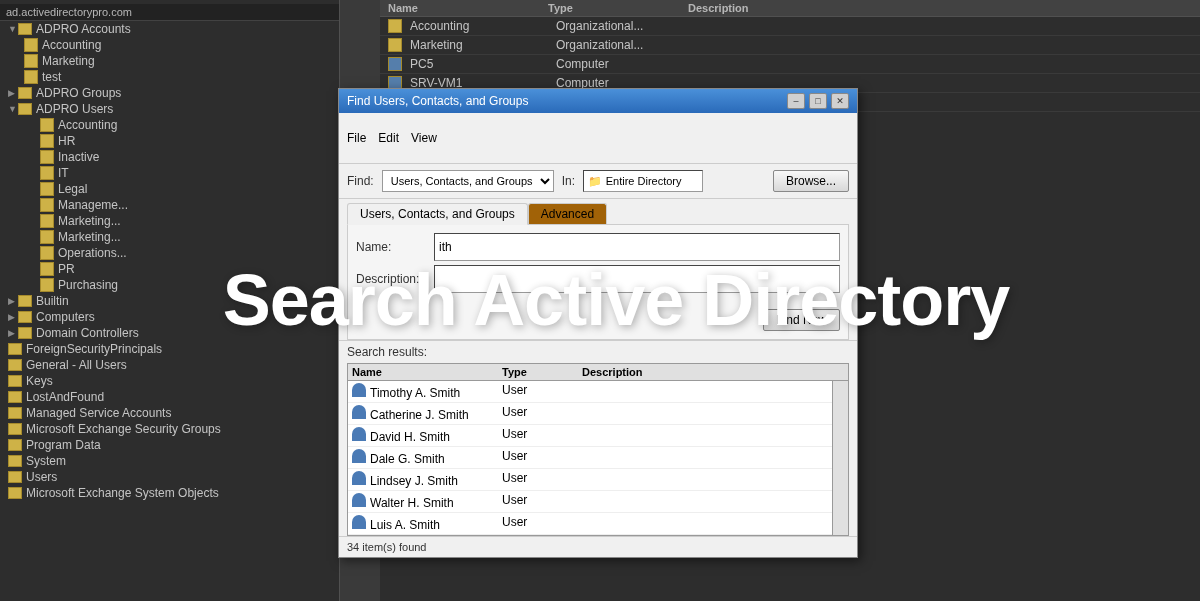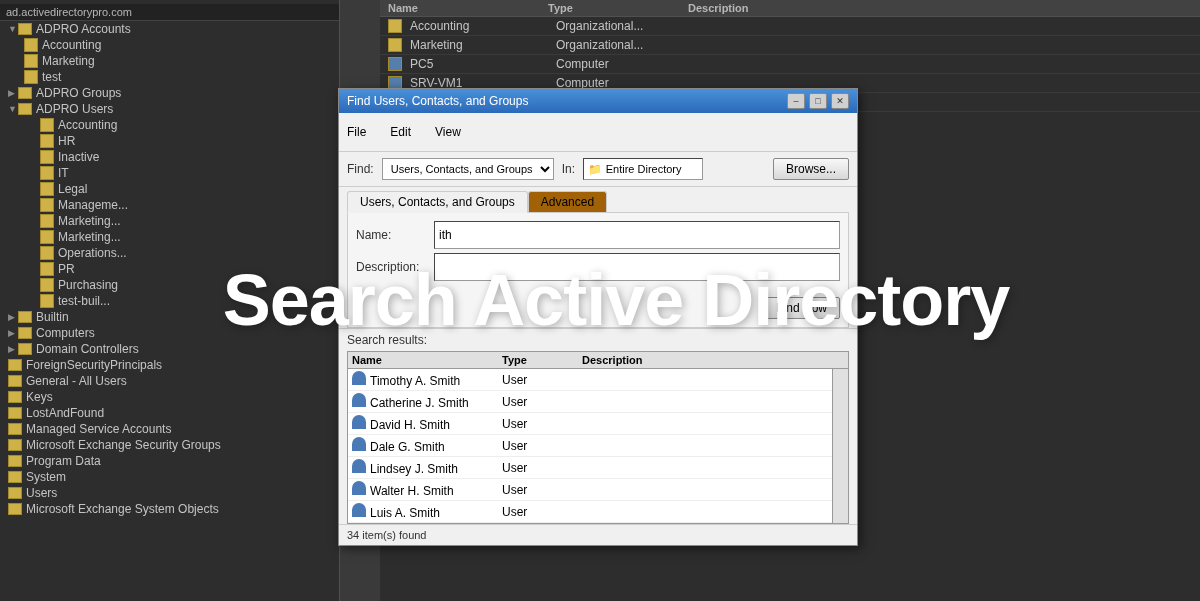--- a/index.html
+++ b/index.html
@@ -138,23 +138,23 @@
       border-radius: 2px;
       display: flex; align-items: center; justify-content: center;
       font-size: 9px;
       cursor: pointer;
       color: #333;
     }
 
     .dialog-menubar {
       background: #f0f0f0;
       border-bottom: 1px solid #ccc;
-      padding: 12px 8px;
-      display: flex;
-      gap: 24px;
+      padding: 18px 8px;
+      display: flex;
+      gap: 12px;
       font-size: 12px;
     }
 
     .dialog-menubar span { cursor: pointer; }
 
     .dialog-find-row {
       padding: 6px 8px;
       display: flex;
       align-items: center;
       gap: 8px;
@@ -272,21 +272,20 @@
 
     .results-col-name { width: 150px; }
     .results-col-type { width: 80px; }
     .results-col-desc { flex: 1; }
     .results-col-scroll { width: 16px; }
 
     .results-row {
       display: flex;
       padding: 2px 4px;
       border-bottom: 1px solid #eee;
-      align-items: center;
     }
 
     .user-icon {
       width: 14px; height: 14px;
       background: #4a7ab5;
       border-radius: 50% 50% 0 0;
       margin-right: 4px;
       display: inline-block;
       flex-shrink: 0;
       position: relative;
@@ -409,24 +408,20 @@
       <span class="ou-icon"></span>
       <span>Operations...</span>
     </div>
     <div class="tree-item tree-indent-3">
       <span class="ou-icon"></span>
       <span>PR</span>
     </div>
     <div class="tree-item tree-indent-3">
       <span class="ou-icon"></span>
       <span>Purchasing</span>
-    </div>
-    <div class="tree-item tree-indent-3">
-      <span class="ou-icon"></span>
-      <span>test-buil...</span>
     </div>
 
     <div class="tree-item tree-indent-1">
       <span class="tree-chevron">▶</span>
       <span class="folder-icon-sm"></span>
       <span>Builtin</span>
     </div>
     <div class="tree-item tree-indent-1">
       <span class="tree-chevron">▶</span>
       <span class="folder-icon-sm"></span>

